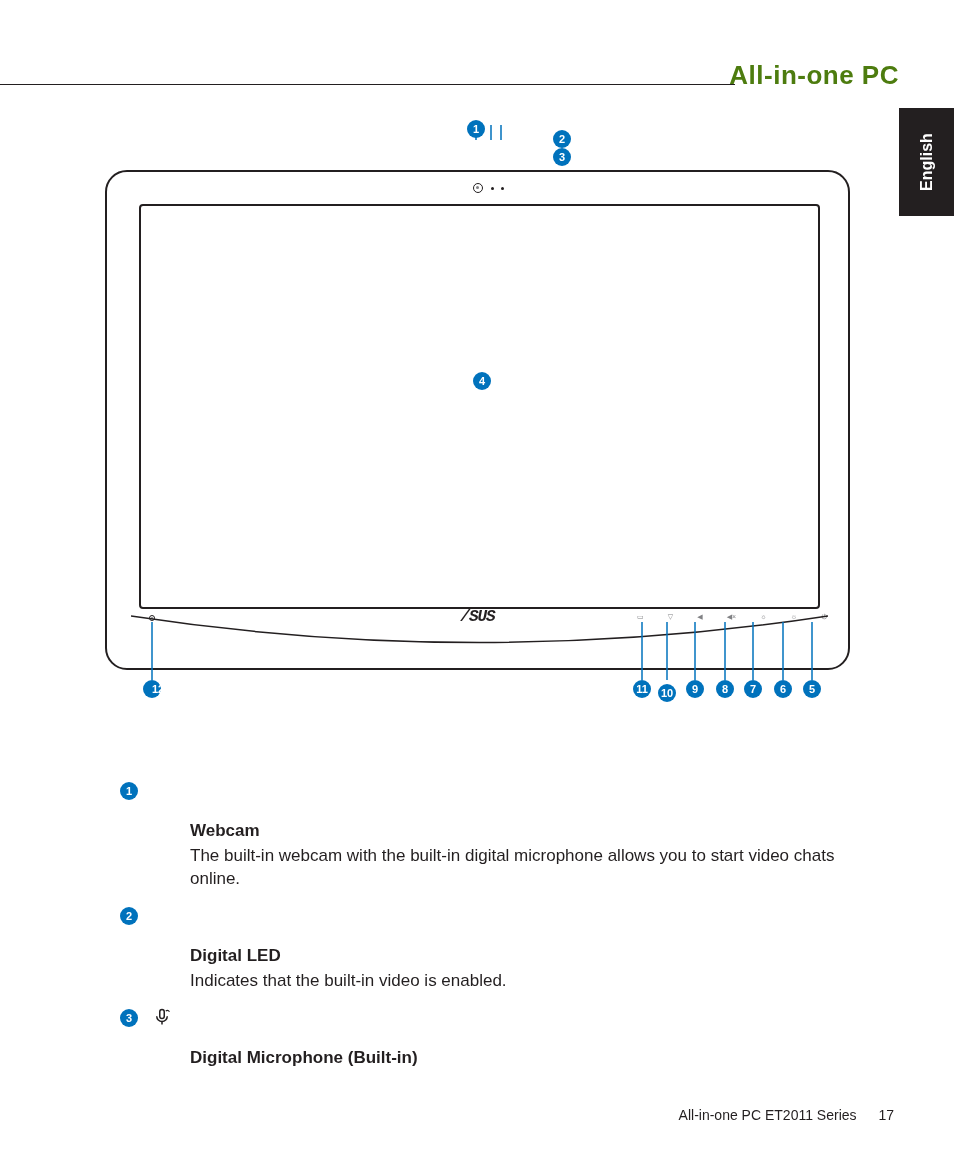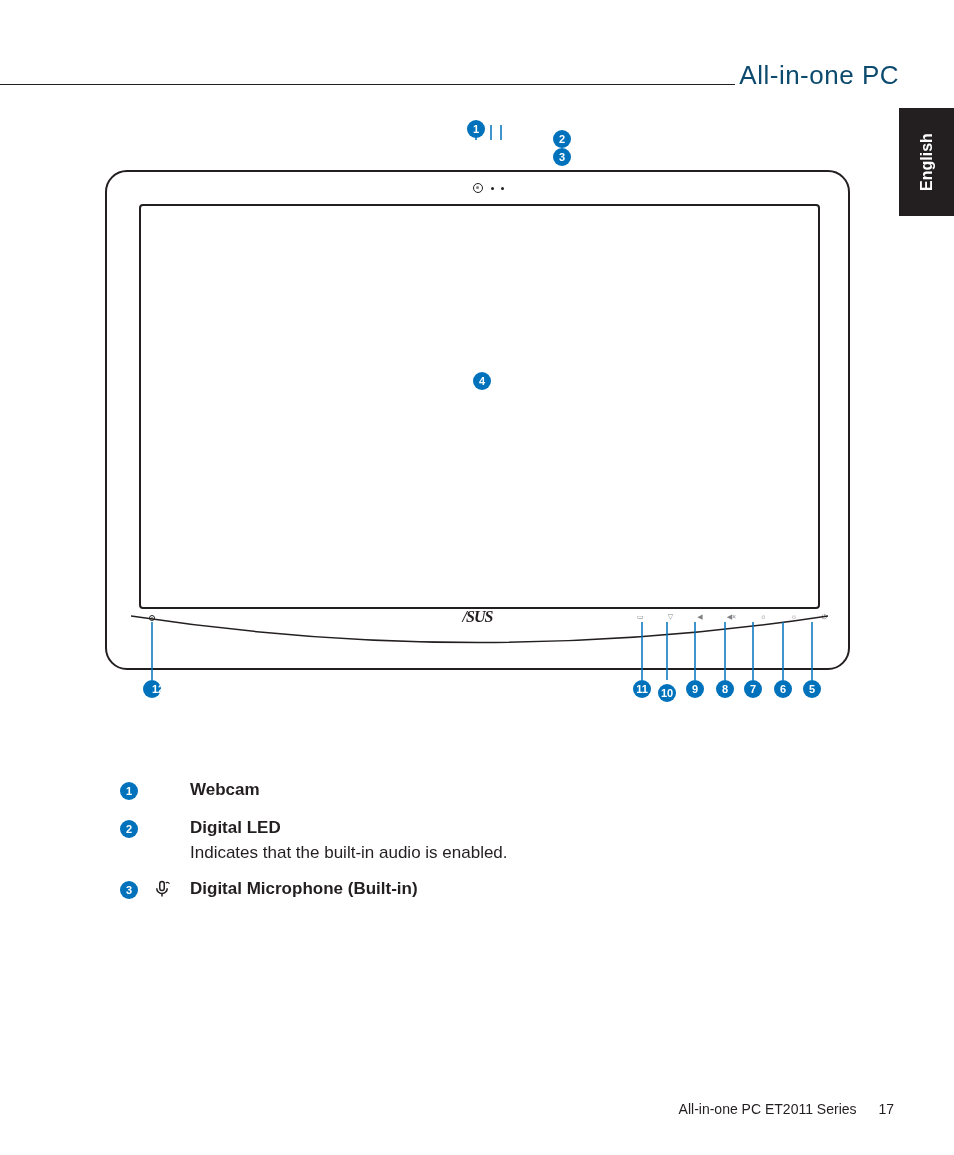--- a/index.html
+++ b/index.html
@@ -25,22 +25,22 @@
     left: 0;
     width: 735px;
     height: 0;
     border-top: 1px solid #231f20;
   }
   .header-title {
     position: absolute;
     right: 55px;
     top: -10px;
     font-size: 26px;
-    font-weight: 400;
-    color: #0c4a6e;
+    font-weight: 700;
+    color: #4d7c0f;
     letter-spacing: 0.5px;
   }
   
   .lang-tab {
     position: absolute;
     right: 0;
     top: 108px;
     width: 55px;
     height: 108px;
     background: #231f20;
@@ -136,21 +136,21 @@
     color: #808184;
     font-size: 7px;
     display: flex;
     justify-content: space-between;
   }
   .logo {
     position: absolute;
     bottom: 42px;
     left: 50%;
     transform: translateX(-50%);
-    font-family: Liberation Serif, serif;
+    font-family: Liberation Mono, monospace;
     font-weight: 900;
     font-size: 16px;
     font-style: italic;
     letter-spacing: -1px;
     color: #231f20;
   }
   
   .hdd-led {
     position: absolute;
     bottom: 47px;
@@ -212,36 +212,36 @@
     align-items: center;
     justify-content: center;
     margin-top: 2px;
   }
   .desc-icon {
     flex: 0 0 22px;
     margin-top: 1px;
     color: #231f20;
   }
   .desc-icon.empty { flex: 0 0 22px; }
-  .desc-body { flex: 1; }
+  .desc-body { flex: 1; margin-top: 41px; }
   .desc-title {
     font-weight: 700;
     font-size: 17px;
     margin-bottom: 4px;
   }
   .desc-text {
     font-size: 17px;
     line-height: 1.35;
     color: #231f20;
   }
   
   .footer {
     position: absolute;
     right: 60px;
-    bottom: 38px;
+    bottom: 32px;
     font-size: 14px;
     color: #231f20;
   }
   .footer .page-num {
     display: inline-block;
     margin-left: 18px;
   }
 </style>
 </head>
 <body>
@@ -320,29 +320,30 @@
 
 </div>
 
 <div class="desc">
 
   <div class="desc-item">
     <div class="desc-bullet">1</div>
     <div class="desc-icon empty"></div>
     <div class="desc-body">
       <div class="desc-title">Webcam</div>
+      <div class="desc-text">The built-in webcam with the built-in digital microphone allows you to start video chats online.</div>
     </div>
   </div>
 
   <div class="desc-item">
     <div class="desc-bullet">2</div>
     <div class="desc-icon empty"></div>
     <div class="desc-body">
       <div class="desc-title">Digital LED</div>
-      <div class="desc-text">Indicates that the built-in audio is enabled.</div>
+      <div class="desc-text">Indicates that the built-in video is enabled.</div>
     </div>
   </div>
 
   <div class="desc-item">
     <div class="desc-bullet">3</div>
     <div class="desc-icon">
       <svg width="18" height="18" viewBox="0 0 24 24" fill="none" stroke="#231f20" stroke-width="2">
         <rect x="9" y="2" width="6" height="12" rx="3"></rect>
         <path d="M5 11a7 7 0 0 0 14 0"></path>
         <line x1="12" y1="18" x2="12" y2="22"></line>

